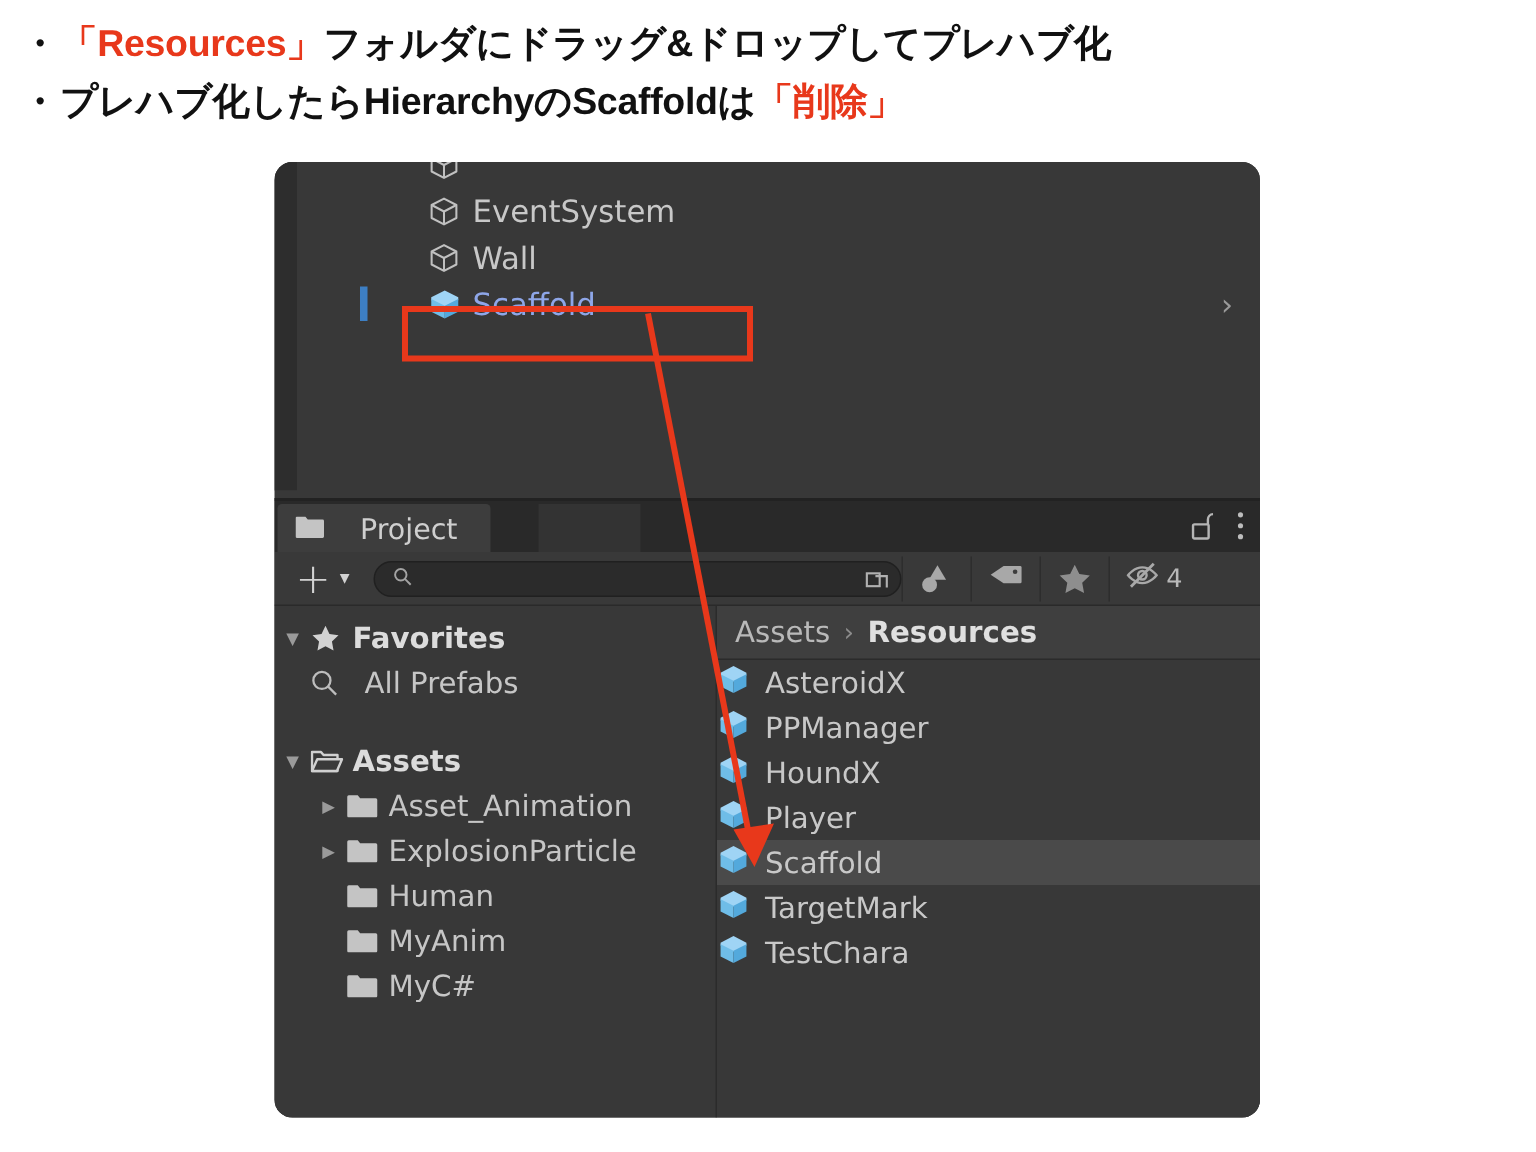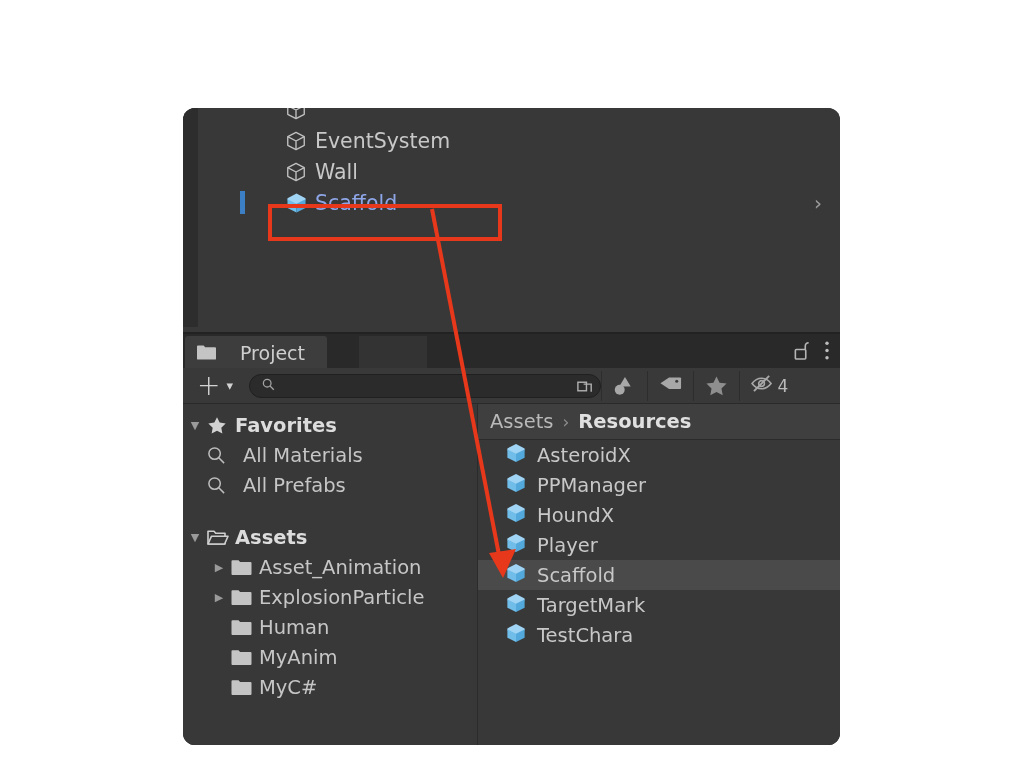--- a/index.html
+++ b/index.html
@@ -121,36 +121,44 @@
   .list-pane { flex: 1; height: 341px; background: #383838; overflow: hidden; }
   .crumb {
     height: 36px; background: #3f3f3f; display: flex; align-items: center;
     gap: 9px; padding-left: 12px; color: #b9b9b9; font-size: 19.5px;
     border-bottom: 1px solid #2b2b2b;
   }
   .crumb .cur { color: #e0e0e0; font-weight: bold; }
   .crumb .sep { color: #8c8c8c; font-size: 17px; }
   .asset-row {
     height: 30px; display: flex; align-items: center; gap: 10px;
-    padding-left: 27px; color: #c8c8c8; font-size: 19.5px;
+    color: #c8c8c8; font-size: 19.5px;
   }
   .asset-row.sel { background: #4a4a4a; }
 
   
   .red-box {
     position: absolute; left: 268px; top: 204px; width: 234px; height: 37px;
     border: 4px solid #e8381b; pointer-events: none;
   }
   .arrow-svg { position: absolute; left: 0; top: 0; width: 1024px; height: 768px; pointer-events: none; }
 </style>
 </head>
 <body>
 
 <div id="root">
 
+  <div class="bullets">
+    <div class="bullet-line">
+      <span class="bullet-mark">・</span><span class="hl">「Resources」</span><span>フォルダにドラッグ&amp;ドロップしてプレハブ化</span>
+    </div>
+    <div class="bullet-line">
+      <span class="bullet-mark">・</span><span>プレハブ化したらHierarchyのScaffoldは</span><span class="hl">「削除」</span>
+    </div>
+  </div>
 
   <div class="unity">
 
     <div class="hierarchy">
       <div class="hier-gutter"></div>
       <div class="hier-rows">
 
         <div class="hier-row">
           <span class="cube-wrap">
             <svg class="cube" width="22" height="22" viewBox="0 0 24 24" fill="none" stroke="#c0c0c0" stroke-width="1.5" stroke-linejoin="round">
@@ -294,30 +302,20 @@
           </div>
 
           <div class="tree-row">
             <span class="tw"></span>
             <span class="ticon" style="width:36px">
               <svg width="19" height="19" viewBox="0 0 20 20" fill="none" stroke="#bdbdbd" stroke-width="1.6">
                   <circle cx="8" cy="8" r="6"></circle>
                   <path d="M12.4 12.4 18 18"></path>
                 </svg>
             </span>
-            <span>All Materials</span>
-          </div>
-          <div class="tree-row">
-            <span class="tw"></span>
-            <span class="ticon" style="width:36px">
-              <svg width="19" height="19" viewBox="0 0 20 20" fill="none" stroke="#bdbdbd" stroke-width="1.6">
-                  <circle cx="8" cy="8" r="6"></circle>
-                  <path d="M12.4 12.4 18 18"></path>
-                </svg>
-            </span>
             <span>All Prefabs</span>
           </div>
 
           <div class="tree-gap"></div>
 
           <div class="tree-row bold">
             <span class="tw sm">▼</span>
             <span class="ticon">
               <svg width="22" height="17" viewBox="0 0 22 17" fill="none" stroke="#d0d0d0" stroke-width="1.6" stroke-linejoin="round">
                   <path d="M1 15V2.3h6l1.7 2H18V15z"></path>

